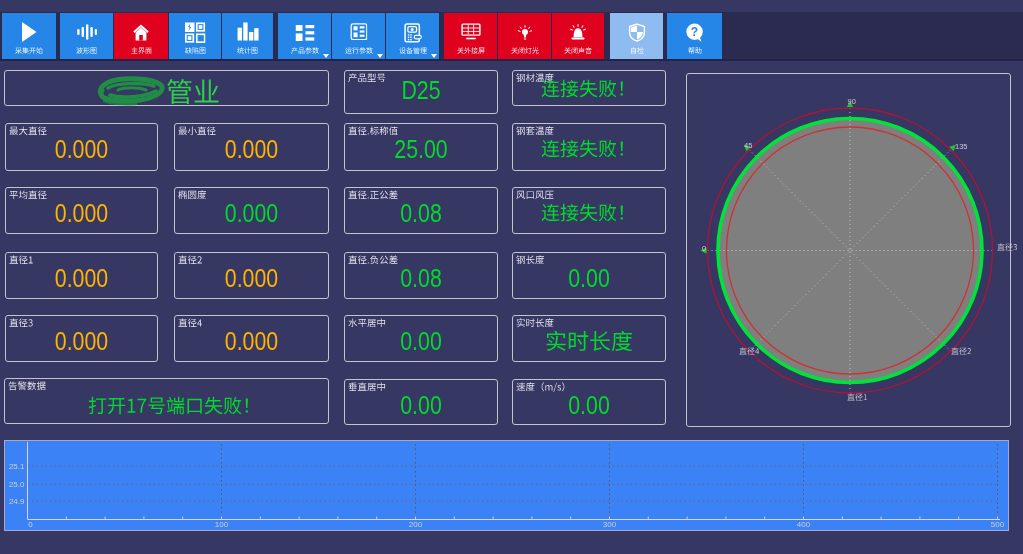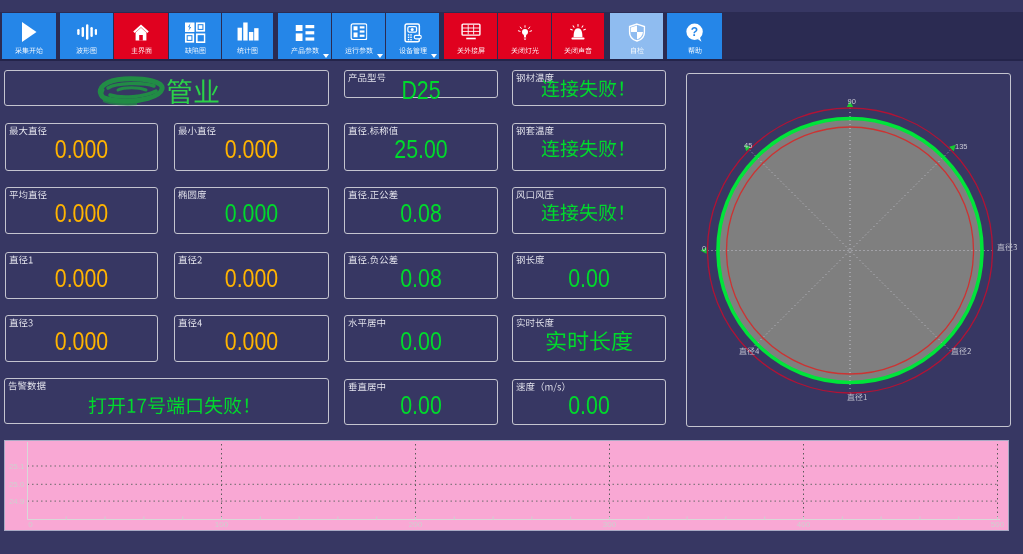--- a/index.html
+++ b/index.html
@@ -244,21 +244,21 @@
       <path d="M26 16 C32 13 46 13 54 16" stroke-width="3"></path>
       <path d="M12 27 C20 30 34 31 44 30" stroke-width="2.5" opacity="0.7"></path>
       </g>
         </svg>
         <div class="glyph" style="left:161.0px;top:7.45px;width:54px;height:31.3px;">
           <svg width="54" height="31.3" viewBox="0 0 54 31.3">
             <path d="M5.7 11.9V25.9H7.7V25H20.8V25.9H22.8V19.2H7.7V17.4H21.4V11.9ZM20.8 23.4H7.7V20.8H20.8ZM11.9 6.9C12.2 7.5 12.5 8.1 12.7 8.7H2.7V13.1H4.7V10.3H22.7V13.1H24.7V8.7H14.8C14.6 8 14.1 7.2 13.7 6.6ZM7.7 13.5H19.4V15.8H7.7ZM4.5 1C3.8 3.3 2.6 5.6 1.2 7.1C1.7 7.4 2.5 7.8 2.9 8.1C3.7 7.2 4.4 6 5.1 4.8H7C7.6 5.8 8.2 7 8.4 7.8L10.1 7.2C9.9 6.5 9.4 5.6 8.9 4.8H13.1V3.3H5.8C6 2.6 6.3 2 6.5 1.4ZM15.9 1C15.4 3 14.5 4.9 13.3 6.2C13.8 6.4 14.6 6.9 15 7.1C15.5 6.5 16.1 5.7 16.5 4.8H18.4C19.3 5.8 20 7.1 20.4 7.9L22 7.1C21.7 6.5 21.2 5.6 20.5 4.8H25.4V3.3H17.2C17.5 2.7 17.7 2 17.9 1.4Z M50.1 7.4C49 10.3 47.1 14.3 45.6 16.7L47.2 17.6C48.8 15.1 50.6 11.4 51.9 8.2ZM29.2 7.9C30.6 10.9 32.2 15 32.9 17.4L34.9 16.6C34.2 14.3 32.5 10.3 31.1 7.3ZM42.8 1.4V22.5H38.3V1.4H36.2V22.5H28.6V24.5H52.5V22.5H44.8V1.4Z" fill="#2bd148"></path>
           </svg>
         </div>
       </div>
-      <div class="panel" style="left:344px;top:70px;width:154px;height:28px;">
+      <div class="panel" style="left:344px;top:70px;width:154px;height:44px;">
         <div class="glyph" style="left:3.0px;top:1.8px;width:38px;height:11px;">
           <svg width="38" height="11" viewBox="0 0 38 11">
             <path d="M2.5 2.5C2.8 3 3.2 3.6 3.3 3.9L4 3.6C3.8 3.3 3.4 2.7 3.1 2.3ZM6.5 2.3C6.4 2.8 6 3.5 5.8 4H1.2V5.3C1.2 6.3 1.1 7.7 0.3 8.7C0.5 8.8 0.8 9 0.9 9.2C1.8 8.1 1.9 6.4 1.9 5.3V4.7H8.8V4H6.5C6.8 3.6 7.1 3 7.3 2.6ZM4 0.6C4.3 0.8 4.5 1.2 4.6 1.5H1V2.2H8.6V1.5H5.4L5.5 1.5C5.3 1.2 5 0.7 4.8 0.4Z M12.4 1.5H16.2V3.3H12.4ZM11.7 0.8V4H16.9V0.8ZM10.3 5V9.1H11V8.6H13V9H13.7V5ZM11 7.9V5.6H13V7.9ZM14.7 5V9.1H15.4V8.6H17.6V9.1H18.3V5ZM15.4 7.9V5.6H17.6V7.9Z M25 0.9V4.1H25.7V0.9ZM26.8 0.4V4.7C26.8 4.8 26.8 4.8 26.6 4.9C26.5 4.9 26 4.9 25.5 4.8C25.6 5 25.7 5.3 25.7 5.5C26.4 5.5 26.8 5.5 27.1 5.4C27.4 5.3 27.5 5.1 27.5 4.7V0.4ZM22.7 1.4V2.7H21.5V2.7V1.4ZM19.6 2.7V3.3H20.8C20.7 4 20.4 4.6 19.6 5.1C19.7 5.2 19.9 5.5 20 5.6C21 5 21.4 4.2 21.5 3.3H22.7V5.4H23.4V3.3H24.4V2.7H23.4V1.4H24.2V0.8H19.9V1.4H20.9V2.6V2.7ZM23.4 5.2V6.3H20.4V6.9H23.4V8.1H19.4V8.8H28V8.1H24.2V6.9H27.1V6.3H24.2V5.2Z M31 1.4H35.5V2.7H31ZM30.3 0.8V3.3H36.2V0.8ZM29.1 4.2V4.8H31.1C30.9 5.4 30.6 6.1 30.4 6.5H35.4C35.2 7.6 35 8.2 34.8 8.4C34.7 8.4 34.6 8.5 34.3 8.5C34.1 8.5 33.4 8.4 32.7 8.4C32.9 8.6 32.9 8.9 33 9.1C33.6 9.1 34.2 9.1 34.6 9.1C34.9 9.1 35.2 9 35.4 8.8C35.7 8.5 36 7.8 36.2 6.2C36.2 6.1 36.3 5.9 36.3 5.9H31.5L31.8 4.8H37.4V4.2Z" fill="#e9e9f1"></path>
           </svg>
         </div>
         <div class="pval" style="top:6px;font-size:26px;line-height:1;color:#00da2c;transform:scaleX(0.82);">D25</div>
       </div>
       <div class="panel" style="left:512px;top:70px;width:154px;height:36px;">
         <div class="glyph" style="left:3.0px;top:1.8px;width:38px;height:11px;">
           <svg width="38" height="11" viewBox="0 0 38 11">
@@ -473,21 +473,21 @@
           <svg width="20.4" height="9.3" viewBox="0 0 20.4 9.3">
             <path d="M1.5 2.2V6.8H0.4V7.4H7.6V6.8H6.5V2.2H4L4.1 1.6H7.4V1H4.2L4.3 0.4L3.7 0.3L3.6 1H0.6V1.6H3.5L3.4 2.2ZM2.1 3.8H5.9V4.5H2.1ZM2.1 3.4V2.7H5.9V3.4ZM2.1 5H5.9V5.6H2.1ZM2.1 6.8V6.1H5.9V6.8Z M10.1 0.3C9.7 0.9 9 1.6 8.4 2C8.5 2.1 8.6 2.3 8.7 2.5C9.4 2 10.2 1.3 10.6 0.6ZM11.1 0.7V1.3H14.1C13.3 2.4 11.8 3.2 10.5 3.7C10.6 3.8 10.8 4 10.9 4.2C11.6 3.9 12.4 3.5 13.2 3C13.9 3.3 14.8 3.8 15.3 4.1L15.7 3.6C15.2 3.3 14.4 2.9 13.7 2.6C14.2 2.1 14.8 1.6 15.1 1L14.7 0.7L14.6 0.7ZM11.1 4.4V4.9H12.8V6.9H10.6V7.5H15.6V6.9H13.4V4.9H15.2V4.4ZM10.2 2.1C9.7 2.9 9 3.8 8.3 4.3C8.4 4.4 8.6 4.7 8.6 4.9C8.9 4.6 9.2 4.4 9.4 4.1V7.7H10.1V3.3C10.3 3 10.5 2.7 10.7 2.3Z M16.7 7H19.9V6.4H18.7V1.2H18.2C17.9 1.4 17.5 1.5 17 1.6V2.1H18V6.4H16.7Z" fill="#c8c8d4"></path>
           </svg>
         </div><div class="glyph" style="left:52.0px;top:273.1px;width:20.4px;height:9.3px;">
           <svg width="20.4" height="9.3" viewBox="0 0 20.4 9.3">
             <path d="M1.5 2.2V6.8H0.4V7.4H7.6V6.8H6.5V2.2H4L4.1 1.6H7.4V1H4.2L4.3 0.4L3.7 0.3L3.6 1H0.6V1.6H3.5L3.4 2.2ZM2.1 3.8H5.9V4.5H2.1ZM2.1 3.4V2.7H5.9V3.4ZM2.1 5H5.9V5.6H2.1ZM2.1 6.8V6.1H5.9V6.8Z M10.1 0.3C9.7 0.9 9 1.6 8.4 2C8.5 2.1 8.6 2.3 8.7 2.5C9.4 2 10.2 1.3 10.6 0.6ZM11.1 0.7V1.3H14.1C13.3 2.4 11.8 3.2 10.5 3.7C10.6 3.8 10.8 4 10.9 4.2C11.6 3.9 12.4 3.5 13.2 3C13.9 3.3 14.8 3.8 15.3 4.1L15.7 3.6C15.2 3.3 14.4 2.9 13.7 2.6C14.2 2.1 14.8 1.6 15.1 1L14.7 0.7L14.6 0.7ZM11.1 4.4V4.9H12.8V6.9H10.6V7.5H15.6V6.9H13.4V4.9H15.2V4.4ZM10.2 2.1C9.7 2.9 9 3.8 8.3 4.3C8.4 4.4 8.6 4.7 8.6 4.9C8.9 4.6 9.2 4.4 9.4 4.1V7.7H10.1V3.3C10.3 3 10.5 2.7 10.7 2.3Z M18.7 7H19.4V5.4H20.2V4.8H19.4V1.2H18.6L16.2 4.9V5.4H18.7ZM18.7 4.8H16.9L18.3 2.8C18.4 2.6 18.6 2.3 18.7 2H18.8C18.7 2.3 18.7 2.8 18.7 3Z" fill="#c8c8d4"></path>
           </svg>
         </div></div>
     </div>
   <div id="chart">
-      <div style="position:absolute;left:4px;top:440px;width:1005px;height:91px;background:#f9a8d4;border:1.5px solid #a9a9c4;">
+      <div style="position:absolute;left:4px;top:440px;width:1005px;height:91px;background:#3b82f6;border:1.5px solid #a9a9c4;">
 <svg width="1002" height="88" viewBox="0 0 1002 88">
           <line x1="22.5" y1="25" x2="992.5" y2="25" stroke="#6a6a6a" stroke-width="1" stroke-dasharray="1.5,3"></line>
           <line x1="22.5" y1="43.3" x2="992.5" y2="43.3" stroke="#6a6a6a" stroke-width="1" stroke-dasharray="1.5,3"></line>
           <line x1="22.5" y1="60.1" x2="992.5" y2="60.1" stroke="#6a6a6a" stroke-width="1" stroke-dasharray="1.5,3"></line>
           <line x1="216.5" y1="3" x2="216.5" y2="78.5" stroke="#5a5a5a" stroke-width="1" stroke-dasharray="1.5,3"></line>
           <line x1="410.5" y1="3" x2="410.5" y2="78.5" stroke="#5a5a5a" stroke-width="1" stroke-dasharray="1.5,3"></line>
           <line x1="604.5" y1="3" x2="604.5" y2="78.5" stroke="#5a5a5a" stroke-width="1" stroke-dasharray="1.5,3"></line>
           <line x1="798.5" y1="3" x2="798.5" y2="78.5" stroke="#5a5a5a" stroke-width="1" stroke-dasharray="1.5,3"></line>
           <line x1="992.5" y1="3" x2="992.5" y2="78.5" stroke="#5a5a5a" stroke-width="1" stroke-dasharray="1.5,3"></line>
           <line x1="22.5" y1="1" x2="22.5" y2="78.5" stroke="#d8d8d8" stroke-width="1"></line>

